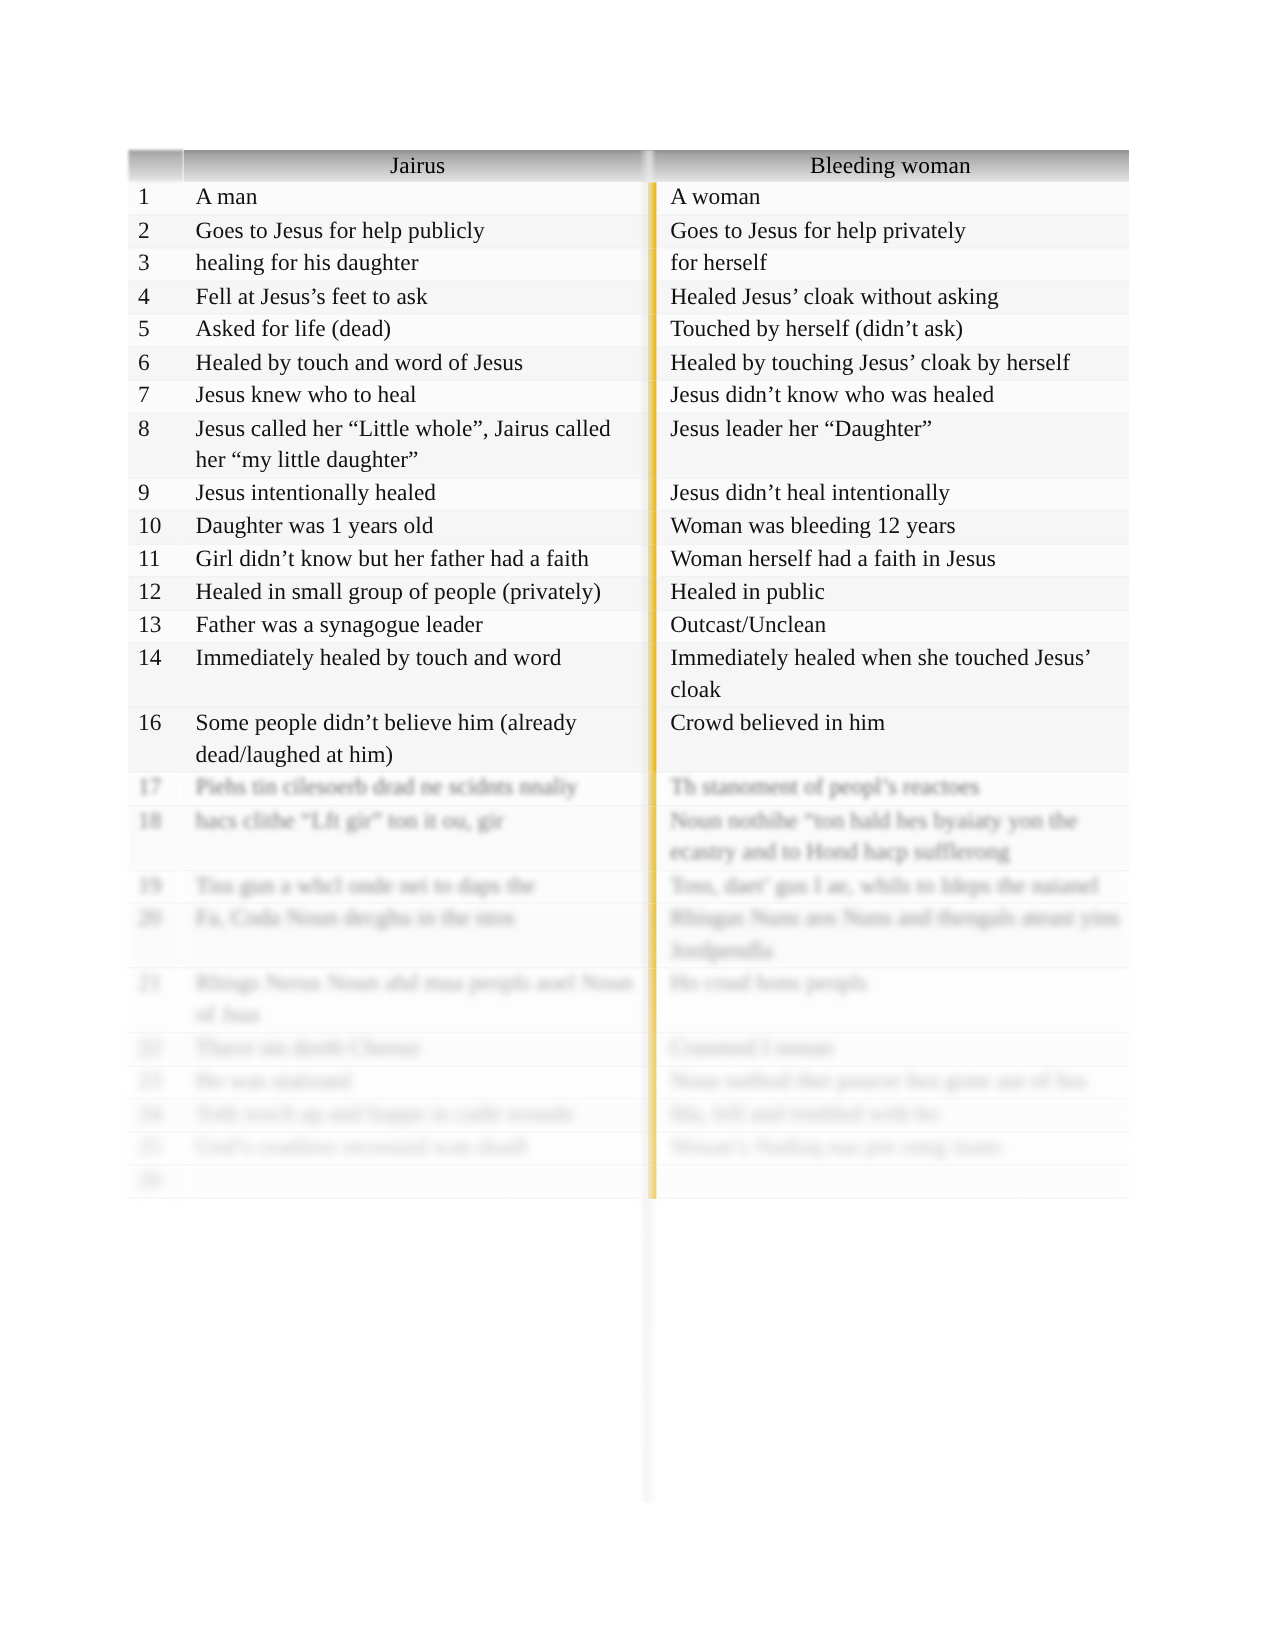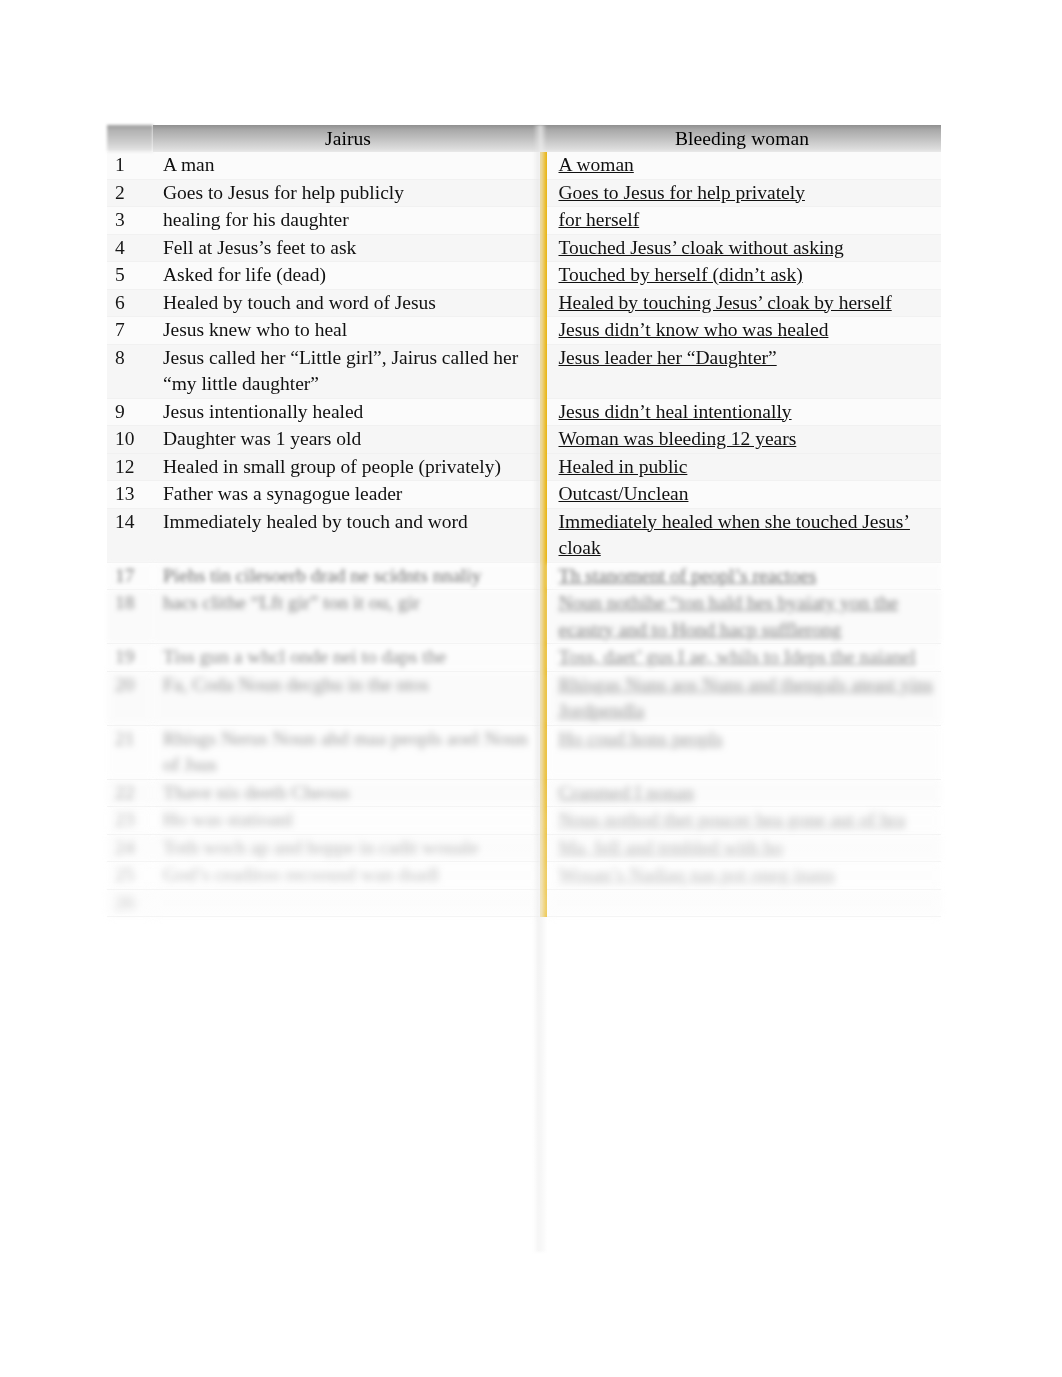--- a/index.html
+++ b/index.html
@@ -92,21 +92,20 @@
     color: #161616;
     white-space: normal;
     word-break: break-all;
   }
   #comparison-table tbody td.left {
     padding-left: 10px;
     border-right: 7px solid #eab308;
   }
   #comparison-table tbody td.right {
     padding-left: 12px;
-    text-decoration: underline;
   }
 
   
   #col-divider {
     position: absolute;
     left: 533px;
     top: 125px;
     width: 14px;
     height: 1127px;
     pointer-events: none;
@@ -180,66 +179,76 @@
           <td class="right">Goes to Jesus for help privately</td>
         </tr>
         <tr>
           <td class="num">3</td>
           <td class="left">healing for his daughter</td>
           <td class="right">for herself</td>
         </tr>
         <tr class="alt">
           <td class="num">4</td>
           <td class="left">Fell at Jesus’s feet to ask</td>
-          <td class="right">Touched Jesus’ cloak without asking</td>
+          <td class="right">Healed Jesus’ cloak without asking</td>
         </tr>
         <tr>
           <td class="num">5</td>
           <td class="left">Asked for life (dead)</td>
           <td class="right">Touched by herself (didn’t ask)</td>
         </tr>
         <tr class="alt">
           <td class="num">6</td>
           <td class="left">Healed by touch and word of Jesus</td>
           <td class="right">Healed by touching Jesus’ cloak by herself</td>
         </tr>
         <tr>
           <td class="num">7</td>
           <td class="left">Jesus knew who to heal</td>
           <td class="right">Jesus didn’t know who was healed</td>
         </tr>
         <tr class="alt">
           <td class="num">8</td>
-          <td class="left">Jesus called her “Little girl”, Jairus called her “my little daughter”</td>
+          <td class="left">Jesus called her “Little whole”, Jairus called her “my little daughter”</td>
           <td class="right">Jesus leader her “Daughter”</td>
         </tr>
         <tr>
           <td class="num">9</td>
           <td class="left">Jesus intentionally healed</td>
           <td class="right">Jesus didn’t heal intentionally</td>
         </tr>
         <tr class="alt">
           <td class="num">10</td>
           <td class="left">Daughter was 1 years old</td>
           <td class="right">Woman was bleeding 12 years</td>
         </tr>
+        <tr>
+          <td class="num">11</td>
+          <td class="left">Girl didn’t know but her father had a faith</td>
+          <td class="right">Woman herself had a faith in Jesus</td>
+        </tr>
         <tr class="alt">
           <td class="num">12</td>
           <td class="left">Healed in small group of people (privately)</td>
           <td class="right">Healed in public</td>
         </tr>
         <tr>
           <td class="num">13</td>
           <td class="left">Father was a synagogue leader</td>
           <td class="right">Outcast/Unclean</td>
         </tr>
         <tr class="alt">
           <td class="num">14</td>
           <td class="left">Immediately healed by touch and word</td>
           <td class="right">Immediately healed when she touched Jesus’ cloak</td>
+        </tr>
+        <tr class="alt">
+          <td class="num">16</td>
+          <td class="left">Some people didn’t believe him (already dead/laughed at him)</td>
+          <td class="right">Crowd believed in him</td>
         </tr>
         <tr class="faded f1">
           <td class="num">17</td>
           <td class="left">Piehs tin cilesoerb drad ne scidnts nnaliy</td>
           <td class="right">Th stanoment of peopl’s reactoes</td>
         </tr>
         <tr class="alt faded f2">
           <td class="num">18</td>
           <td class="left">hacs clithe  “Lft gir” ton it ou, gir</td>
           <td class="right">Noun nothihe  “ton hald hes byaiaty yon the ecastry and to Hond hacp sufflerong</td>

